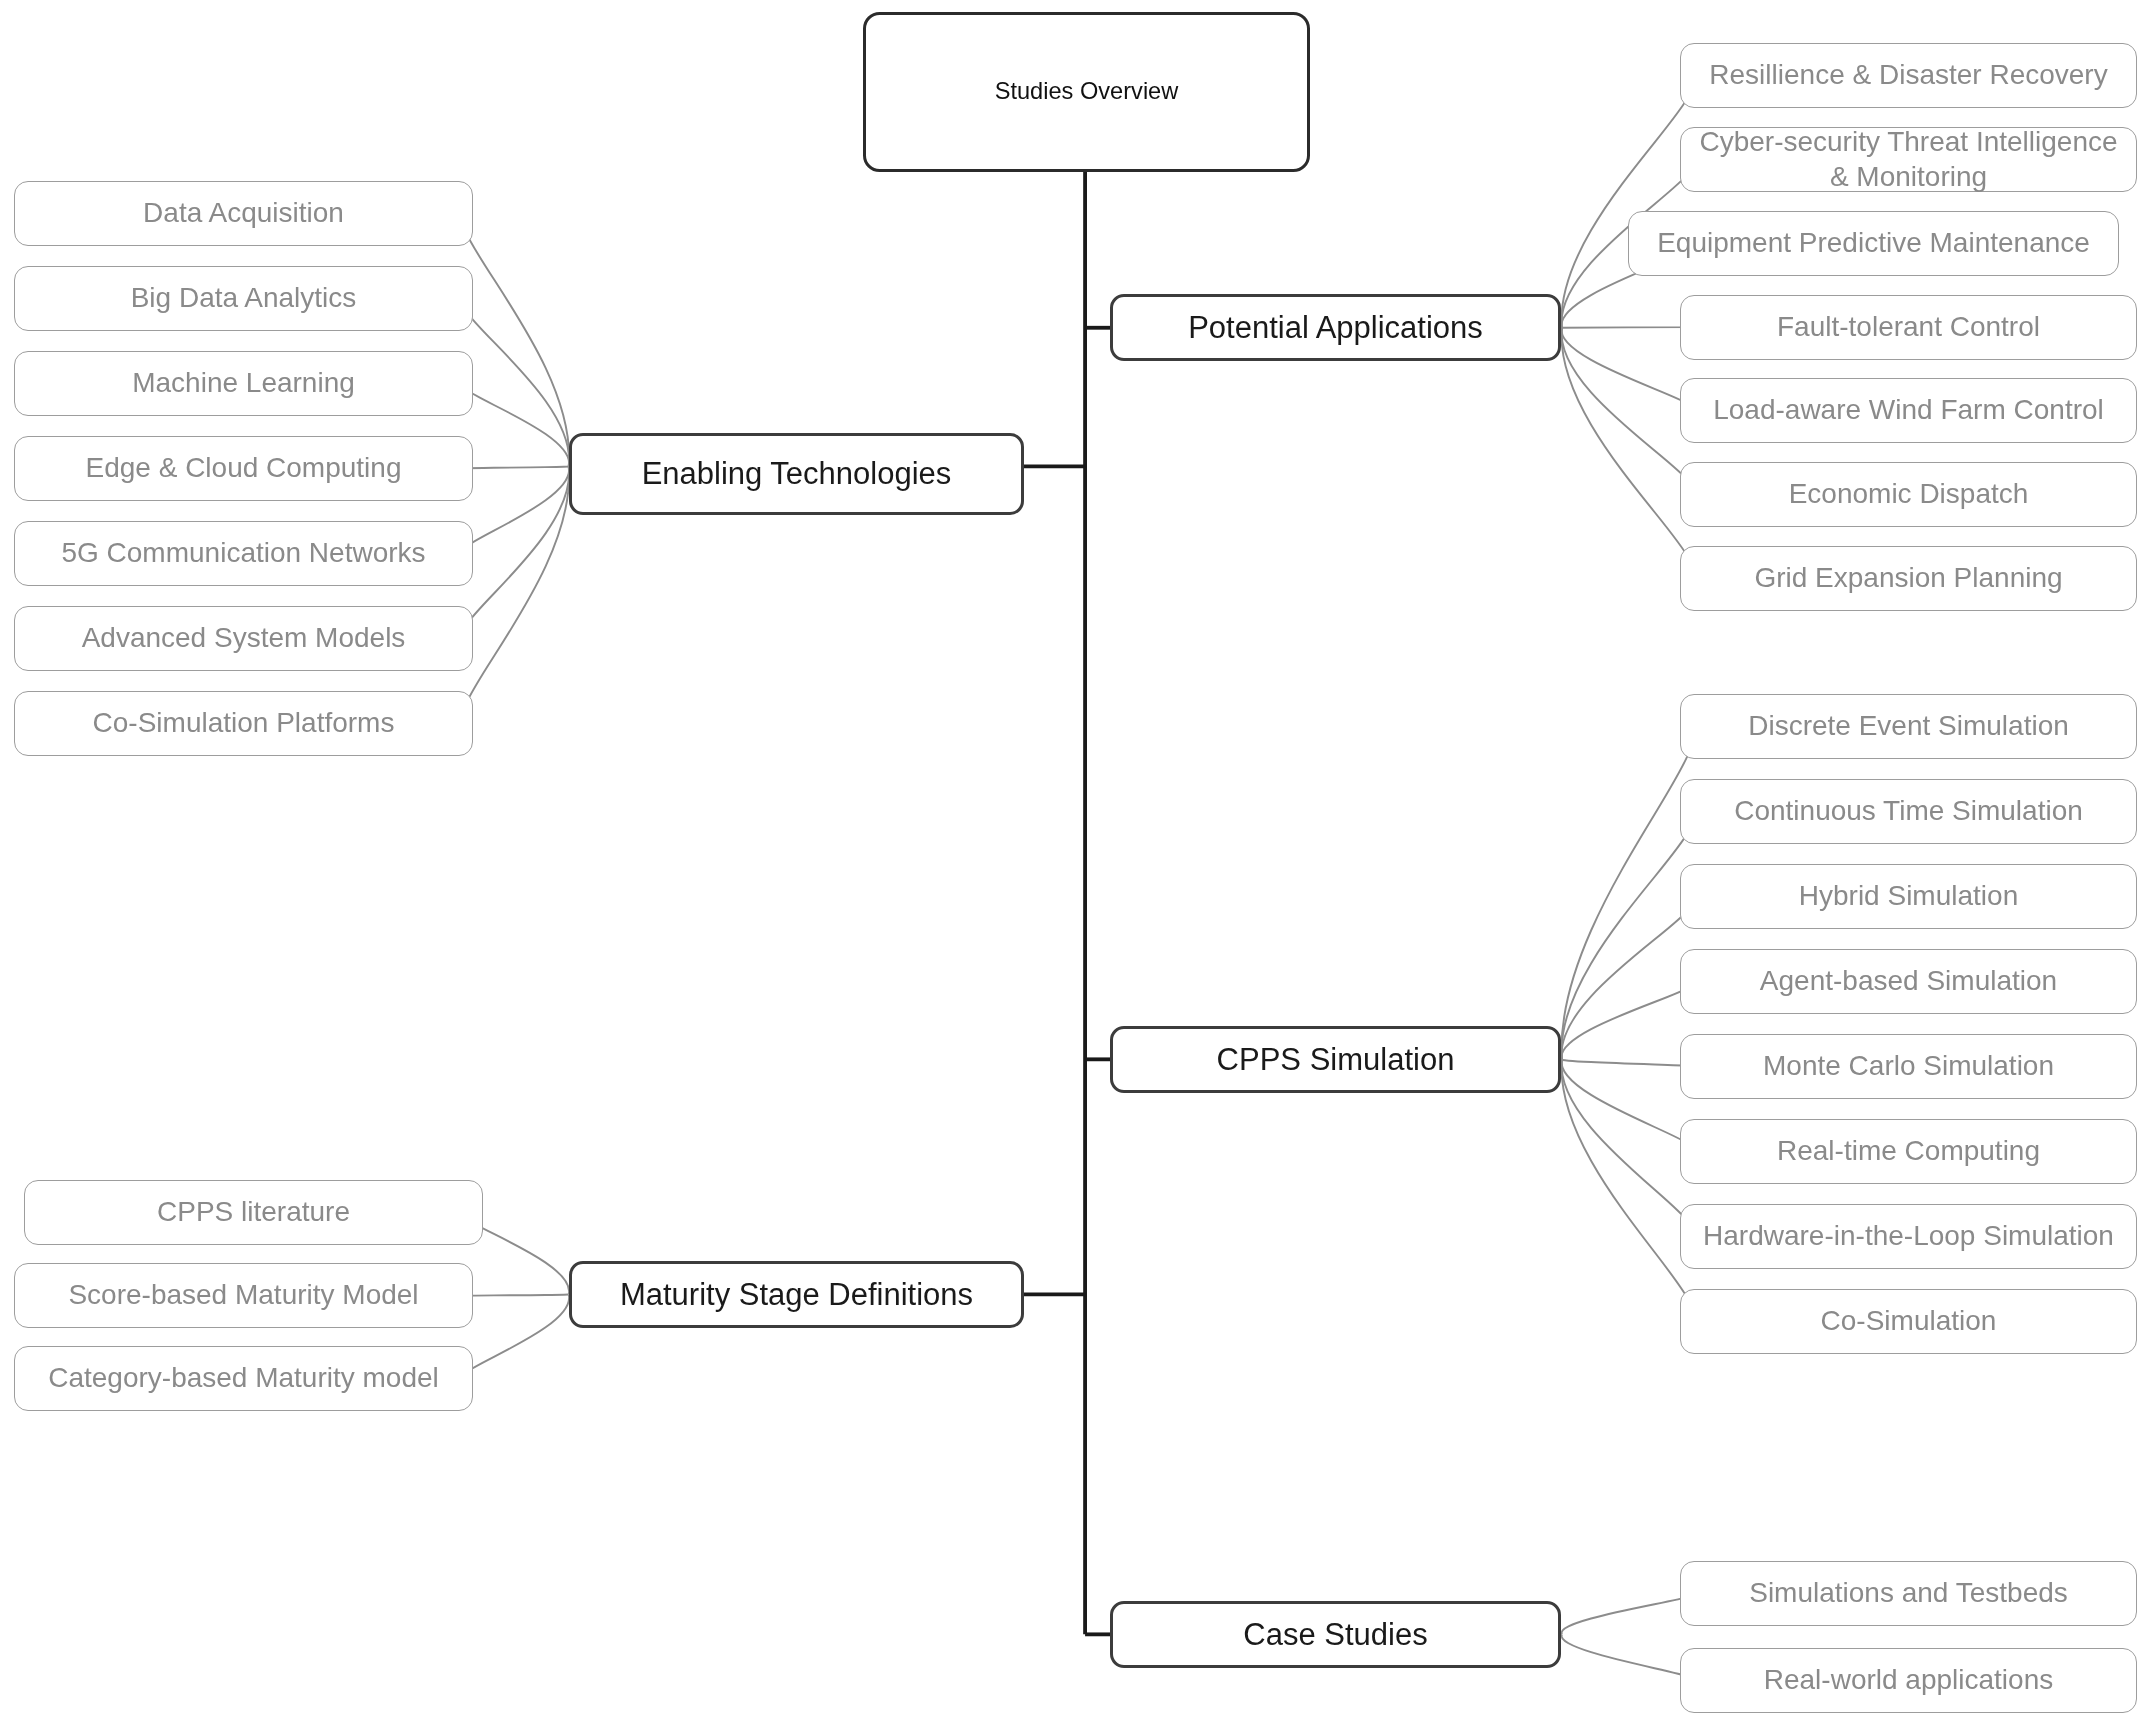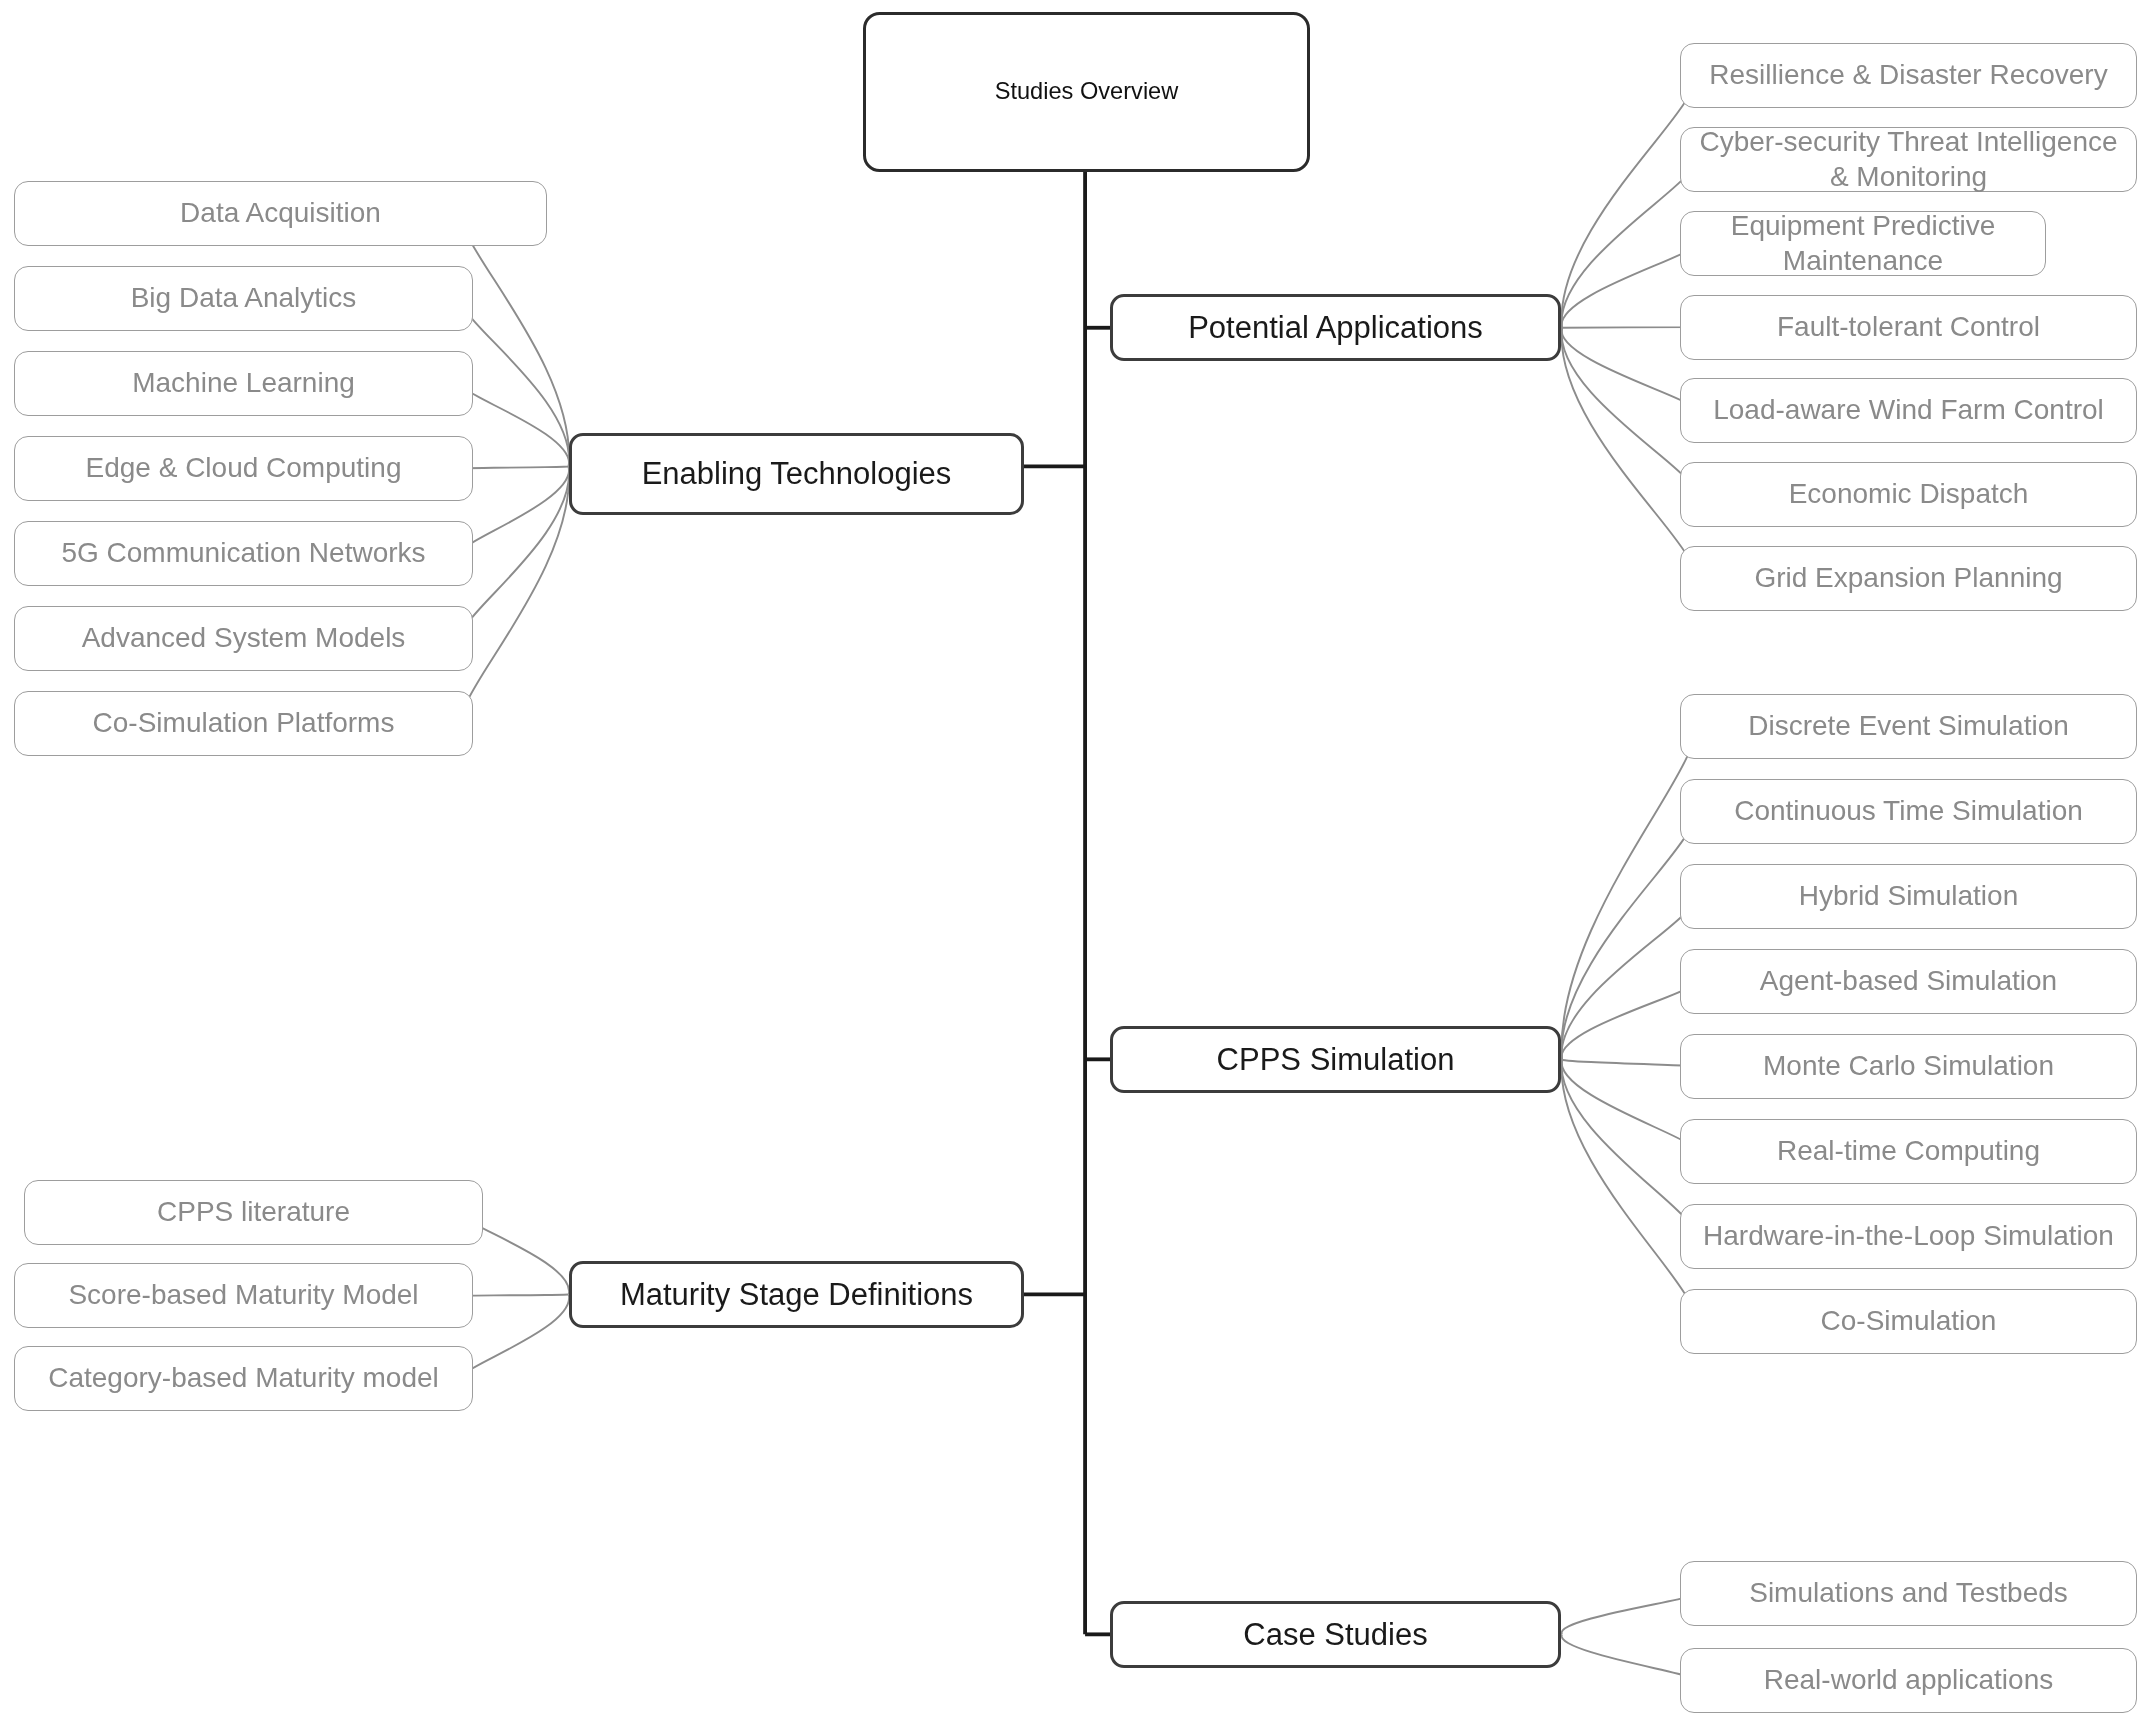--- a/index.html
+++ b/index.html
@@ -58,21 +58,21 @@
       <path d="M 2630 2494 C 2726.72 2494, 2430 2529.2, 2444 2558" fill="none" stroke="#8c8c8c" stroke-width="3"></path>
       <path d="M 2630 2630 C 2726.72 2630, 2430 2590.4, 2444 2558" fill="none" stroke="#8c8c8c" stroke-width="3"></path>
     </svg>
   <div id="nodes">
       <div class="node root" style="left: 863px; top: 11.5px; width: 447px; height: 160px;">
         <span class="l2">Studies Overview</span>
       </div>
       <div class="node branch" style="left: 569px; top: 433px; width: 455px; height: 82px;">
         <span>Enabling Technologies</span>
       </div>
-      <div class="node leaf" style="left: 14px; top: 181px; width: 533px; height: 65px;">
+      <div class="node leaf" style="left: 14px; top: 181px; width: 459px; height: 65px;">
         <span>Data Acquisition</span>
       </div>
       <div class="node leaf" style="left: 14px; top: 266px; width: 459px; height: 65px;">
         <span>Big Data Analytics</span>
       </div>
       <div class="node leaf" style="left: 14px; top: 351px; width: 459px; height: 65px;">
         <span>Machine Learning</span>
       </div>
       <div class="node leaf" style="left: 14px; top: 436px; width: 459px; height: 65px;">
         <span>Edge &amp; Cloud Computing</span>
@@ -100,21 +100,21 @@
       </div>
       <div class="node branch" style="left: 1110px; top: 294px; width: 451px; height: 67px;">
         <span>Potential Applications</span>
       </div>
       <div class="node leaf" style="left: 1680px; top: 43px; width: 457px; height: 65px;">
         <span>Resillience &amp; Disaster Recovery</span>
       </div>
       <div class="node leaf" style="left: 1680px; top: 127px; width: 457px; height: 65px;">
         <span>Cyber-security Threat Intelligence &amp; Monitoring</span>
       </div>
-      <div class="node leaf" style="left: 1680px; top: 211px; width: 366px; height: 65px;">
+      <div class="node leaf" style="left: 1628px; top: 211px; width: 491px; height: 65px;">
         <span>Equipment Predictive Maintenance</span>
       </div>
       <div class="node leaf" style="left: 1680px; top: 295px; width: 457px; height: 65px;">
         <span>Fault-tolerant Control</span>
       </div>
       <div class="node leaf" style="left: 1680px; top: 378px; width: 457px; height: 65px;">
         <span>Load-aware Wind Farm Control</span>
       </div>
       <div class="node leaf" style="left: 1680px; top: 462px; width: 457px; height: 65px;">
         <span>Economic Dispatch</span>

